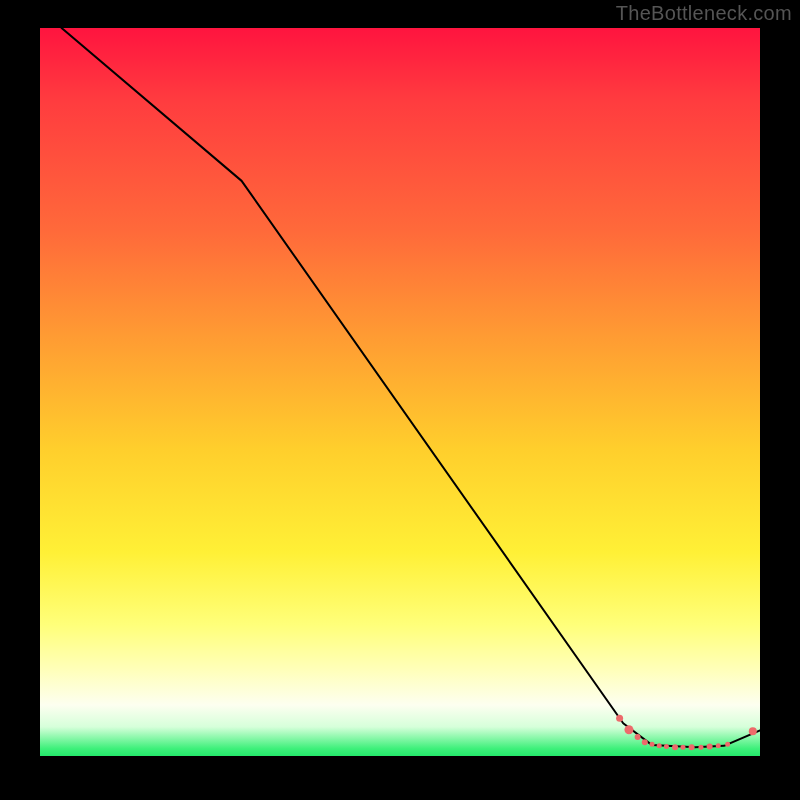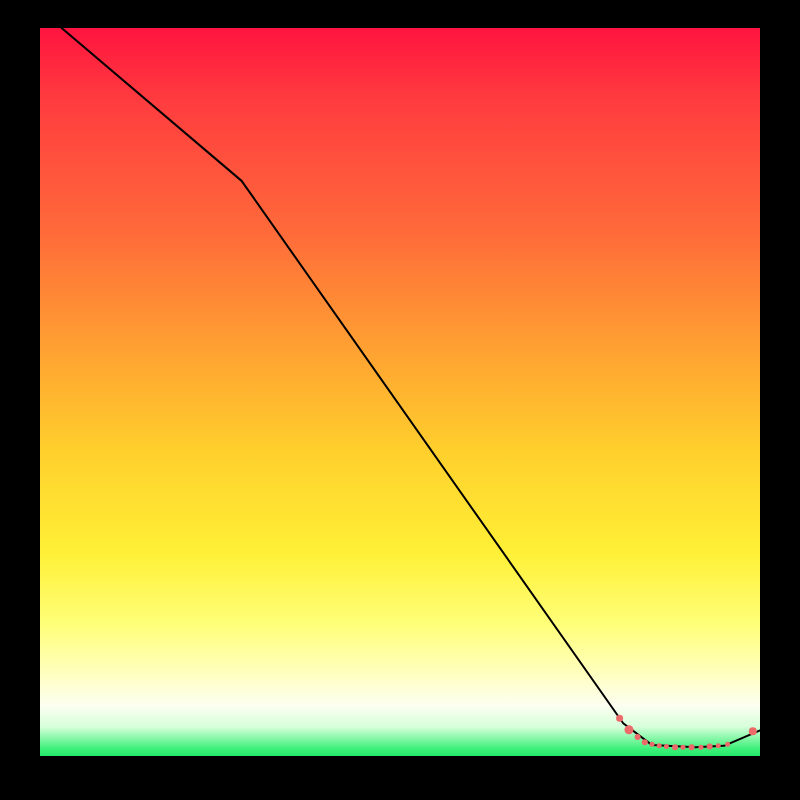--- a/index.html
+++ b/index.html
@@ -63,20 +63,21 @@
     left: 0;
     top: 0;
     width: 720px;
     height: 728px;
   }
 </style>
 </head>
 <body>
 
 <div class="frame">
+  <div class="watermark">TheBottleneck.com</div>
 
   <div class="plot-outer">
     <div class="plot-area"></div>
     <svg class="overlay" viewBox="0 0 720 728" preserveAspectRatio="none">
       <g id="line-layer">
           <path d="M21.60 0.00 L201.60 152.88 L583.20 695.24 L612.00 717.08 L655.20 719.26 L684.00 717.81 L720.00 702.52" fill="none" stroke="#000000" stroke-width="2" stroke-linecap="round" stroke-linejoin="round"></path>
         </g>
       <g id="marker-layer">
           <circle cx="579.60" cy="690.14" r="3.5" fill="#ed6a6b"></circle>
           <circle cx="588.96" cy="701.79" r="4.5" fill="#ed6a6b"></circle>

